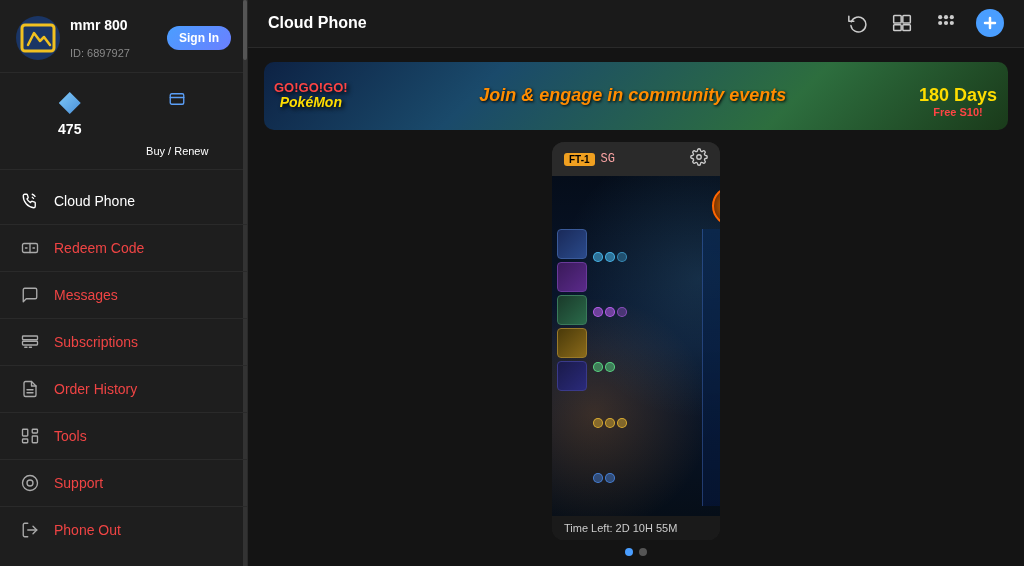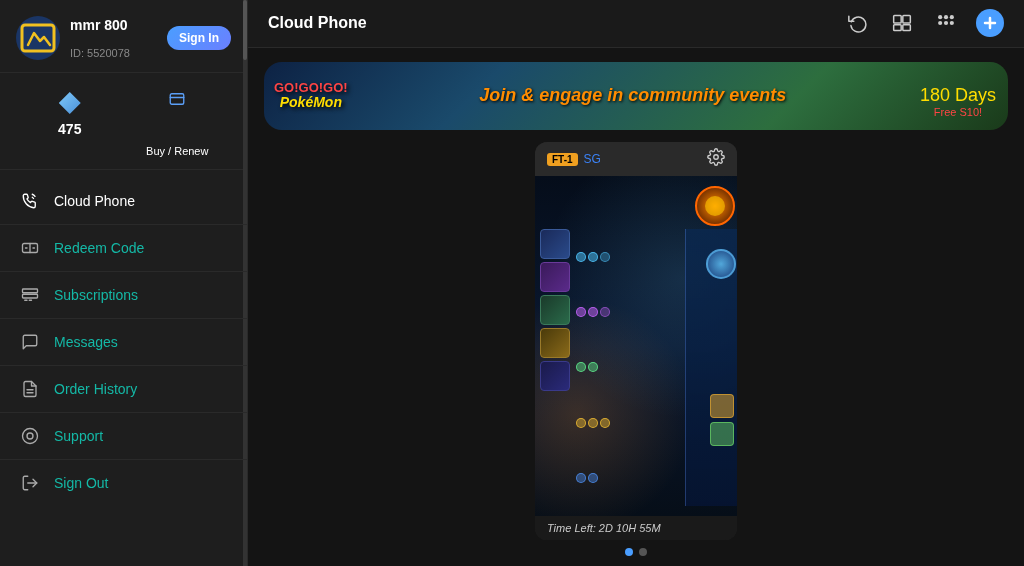--- a/index.html
+++ b/index.html
@@ -151,21 +151,21 @@
       padding: 8px 0;
     }
     .nav-section::-webkit-scrollbar { display: none; }
 
     .nav-item {
       display: flex;
       align-items: center;
       gap: 14px;
       padding: 13px 20px;
       cursor: pointer;
-      color: #14b8a6;
+      color: #ef4444;
       font-size: 14px;
       position: relative;
       border-bottom: 1px solid #2a2a2a;
     }
     .nav-item.active { color: #fff; }
     .nav-item.no-border { border-bottom: none; }
 
     .nav-icon {
       width: 20px;
       height: 20px;
@@ -232,21 +232,21 @@
       justify-content: center;
       cursor: pointer;
       font-size: 18px;
       color: #fff;
       font-weight: 300;
     }
 
     
     .banner {
       margin: 14px 16px 12px;
-      border-radius: 18px;
+      border-radius: 10px;
       overflow: hidden;
       height: 72px;
       background: linear-gradient(135deg, #0d2244 0%, #1a4a6b 30%, #2d6e3e 70%, #1a3a1a 100%);
       display: flex;
       align-items: center;
       position: relative;
     }
     .banner-content {
       display: flex;
       align-items: center;
@@ -279,21 +279,21 @@
       font-size: 18px;
       font-weight: 900;
       color: #ff8c00;
       text-shadow: 1px 1px 3px #000;
       font-style: italic;
       flex: 1;
       text-align: center;
     }
     .banner-promo {
       font-size: 13px;
-      font-weight: 400;
+      font-weight: 700;
       color: #ffdd00;
       text-align: center;
       line-height: 1.2;
       min-width: 80px;
       margin-top: 13px;
     }
     .banner-promo .days {
       font-size: 18px;
       display: block;
     }
@@ -310,21 +310,21 @@
       flex-direction: column;
       align-items: center;
       padding: 0 16px 10px;
       position: relative;
     }
 
     .phone-container {
       background: #222;
       border-radius: 12px;
       overflow: hidden;
-      width: 202px;
+      width: 168px;
       position: relative;
     }
 
     .phone-header {
       display: flex;
       align-items: center;
       justify-content: space-between;
       padding: 6px 12px;
       background: #2a2a2a;
     }
@@ -338,21 +338,22 @@
     .ft-badge {
       background: #f0a020;
       color: #000;
       font-size: 10px;
       font-weight: bold;
       padding: 1px 5px;
       border-radius: 3px;
     }
     .sg-label {
       font-size: 12px;
-      color: #3b82f6;
+      color: #fca5a5;
+      font-family: Liberation Mono, monospace;
     }
 
     .phone-screen {
       width: 210px;
       height: 340px;
       background: linear-gradient(180deg, #0a0a1a 0%, #0d1a2d 40%, #0a1520 100%);
       position: relative;
       overflow: hidden;
     }
 
@@ -375,21 +376,20 @@
       justify-content: flex-end;
       padding: 5px 5px 0;
     }
 
     .phone-footer {
       display: flex;
       align-items: center;
       justify-content: space-between;
       padding: 6px 12px;
       background: #1a1a1a;
-      font-style: italic;
     }
     .time-left {
       font-size: 11px;
       color: #ccc;
     }
 
     
     .carousel-dots {
       display: flex;
       gap: 6px;
@@ -429,21 +429,21 @@
     <div class="avatar">
       <div class="avatar-inner">
         <svg width="36" height="30" viewBox="0 0 36 30">
           <rect x="2" y="2" width="32" height="26" rx="3" fill="none" stroke="#f0c020" stroke-width="3"></rect>
           <polyline points="8,22 14,10 20,18 24,14 30,22" fill="none" stroke="#f0c020" stroke-width="2.5" stroke-linecap="round" stroke-linejoin="round"></polyline>
         </svg>
       </div>
     </div>
     <div class="profile-info">
       <span class="profile-name">mmr 800</span>
-      <span class="profile-id">ID: 5520078</span>
+      <span class="profile-id">ID: 6897927</span>
     </div>
     <button class="check-in-btn">Sign In</button>
   </div>
 
   <div class="icons-row">
     <div class="icon-btn">
       <div class="icon-circle">
         <div class="diamond-icon"></div>
       </div>
       <span class="points-count">475</span>
@@ -478,71 +478,82 @@
           <rect x="2" y="6" width="20" height="12" rx="2"></rect>
           <path d="M12 6v12M6 12h2M16 12h2"></path>
         </svg>
       </div>
       <span>Redeem Code</span>
     </div>
 
     <div class="nav-item">
       <div class="nav-icon">
         <svg class="icon-svg" viewBox="0 0 24 24" style="stroke:#aaa">
+          <path d="M21 15a2 2 0 0 1-2 2H7l-4 4V5a2 2 0 0 1 2-2h14a2 2 0 0 1 2 2z"></path>
+        </svg>
+      </div>
+      <span>Messages</span>
+    </div>
+
+    <div class="nav-item">
+      <div class="nav-icon">
+        <svg class="icon-svg" viewBox="0 0 24 24" style="stroke:#aaa">
           <rect x="2" y="4" width="20" height="5" rx="1"></rect>
           <rect x="2" y="11" width="20" height="5" rx="1"></rect>
           <line x1="5" y1="19" x2="8" y2="19"></line>
           <line x1="11" y1="19" x2="14" y2="19"></line>
         </svg>
       </div>
       <span>Subscriptions</span>
-    </div>
-
-    <div class="nav-item">
-      <div class="nav-icon">
-        <svg class="icon-svg" viewBox="0 0 24 24" style="stroke:#aaa">
-          <path d="M21 15a2 2 0 0 1-2 2H7l-4 4V5a2 2 0 0 1 2-2h14a2 2 0 0 1 2 2z"></path>
-        </svg>
-      </div>
-      <span>Messages</span>
     </div>
 
     <div class="nav-item">
       <div class="nav-icon">
         <svg class="icon-svg" viewBox="0 0 24 24" style="stroke:#aaa">
           <path d="M14 2H6a2 2 0 0 0-2 2v16a2 2 0 0 0 2 2h12a2 2 0 0 0 2-2V8z"></path>
           <polyline points="14 2 14 8 20 8"></polyline>
           <line x1="8" y1="13" x2="16" y2="13"></line>
           <line x1="8" y1="17" x2="16" y2="17"></line>
         </svg>
       </div>
       <span>Order History</span>
     </div>
 
+    <div class="nav-item">
+      <div class="nav-icon">
+        <svg class="icon-svg" viewBox="0 0 24 24" style="stroke:#aaa">
+          <rect x="2" y="3" width="7" height="9" rx="1"></rect>
+          <rect x="15" y="3" width="7" height="5" rx="1"></rect>
+          <rect x="15" y="12" width="7" height="9" rx="1"></rect>
+          <rect x="2" y="16" width="7" height="5" rx="1"></rect>
+        </svg>
+      </div>
+      <span>Tools</span>
+    </div>
 
 
     <div class="nav-item">
       <div class="nav-icon">
         <svg class="icon-svg" viewBox="0 0 24 24" style="stroke:#aaa">
           <circle cx="12" cy="12" r="10"></circle>
           <circle cx="12" cy="12" r="4"></circle>
         </svg>
       </div>
       <span>Support</span>
     </div>
 
     <div class="nav-item no-border">
       <div class="nav-icon">
         <svg class="icon-svg" viewBox="0 0 24 24" style="stroke:#aaa">
           <path d="M9 21H5a2 2 0 0 1-2-2V5a2 2 0 0 1 2-2h4"></path>
           <polyline points="16 17 21 12 16 7"></polyline>
           <line x1="21" y1="12" x2="9" y2="12"></line>
         </svg>
       </div>
-      <span>Sign Out</span>
+      <span>Phone Out</span>
     </div>
   </div>
 </div>
 
 <div class="main-content">
 
   <div class="header">
     <span class="header-title">Cloud Phone</span>
     <div class="header-actions">
       <div class="header-icon-btn">

